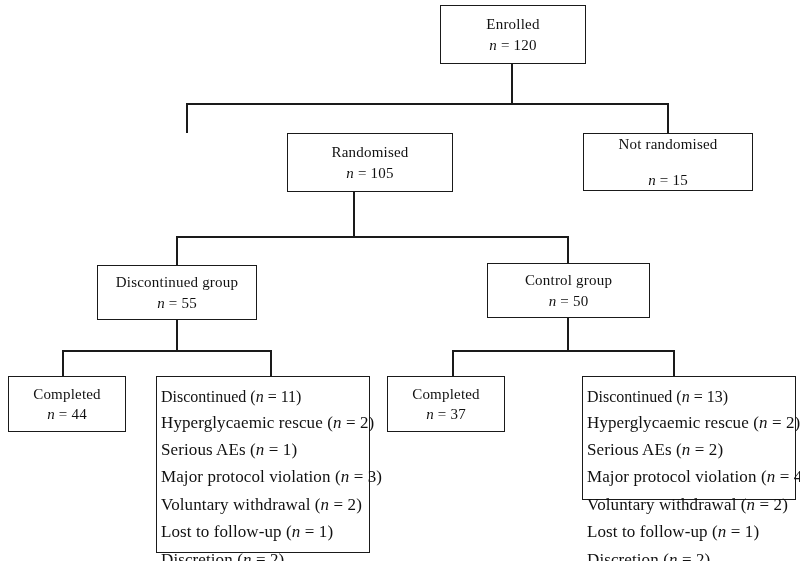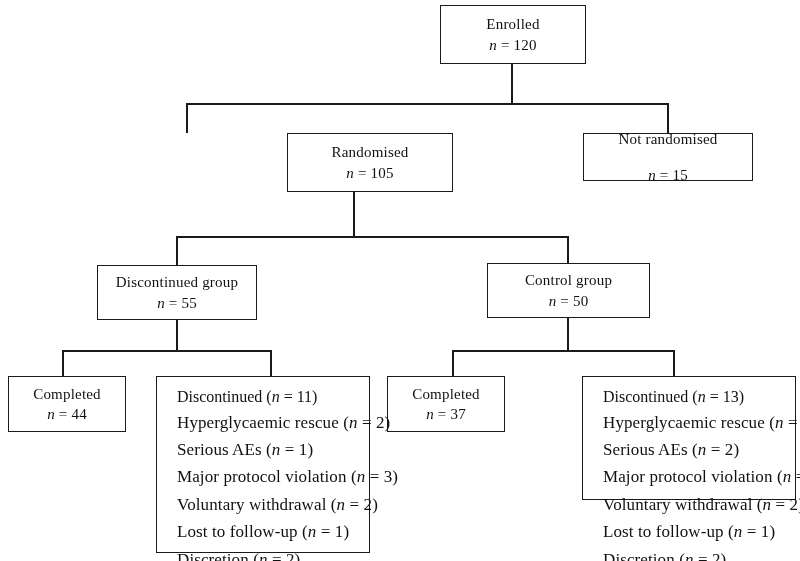--- a/index.html
+++ b/index.html
@@ -37,21 +37,21 @@
     white-space: nowrap;
   }
   .node.simple .line1 { font-size: 15px; letter-spacing: .2px; }
   .node.simple .line2 { font-size: 15px; letter-spacing: .2px; }
 
   
   .node.listbox {
     align-items: flex-start;
     justify-content: flex-start;
     text-align: left;
-    padding: 9px 10px 8px 20px;
+    padding: 9px 10px 8px 4px;
   }
   .node.listbox .heading {
     font-size: 16px;
     white-space: nowrap;
     margin-bottom: 4px;
   }
   .node.listbox .reason {
     font-size: 17px;
     white-space: nowrap;
     margin-bottom: 4.5px;
@@ -97,21 +97,21 @@
   <div class="node simple" style="left:440px; top:5px; width:146px; height:59px;">
     <span class="line1">Enrolled</span>
     <span class="line2"><span class="it">n</span> <span>=</span> <span>120</span></span>
   </div>
 
   <div class="node simple" style="left:271px; top:133px; width:166px; height:59px;margin-left:16px;">
     <span class="line1">Randomised</span>
     <span class="line2"><span class="it">n</span> <span>=</span> <span>105</span></span>
   </div>
 
-  <div class="node simple" style="left:583px; top:133px; width:170px; height:48px;gap:16px;">
+  <div class="node simple" style="left:583px; top:133px; width:170px; height:58px;gap:16px;">
     <span class="line1">Not randomised</span>
     <span class="line2"><span class="it">n</span> <span>=</span> <span>15</span></span>
   </div>
 
   <div class="node simple" style="left:97px; top:265px; width:160px; height:55px;">
     <span class="line1">Discontinued group</span>
     <span class="line2"><span class="it">n</span> <span>=</span> <span>55</span></span>
   </div>
 
   <div class="node simple" style="left:487px; top:263px; width:163px; height:55px;">

